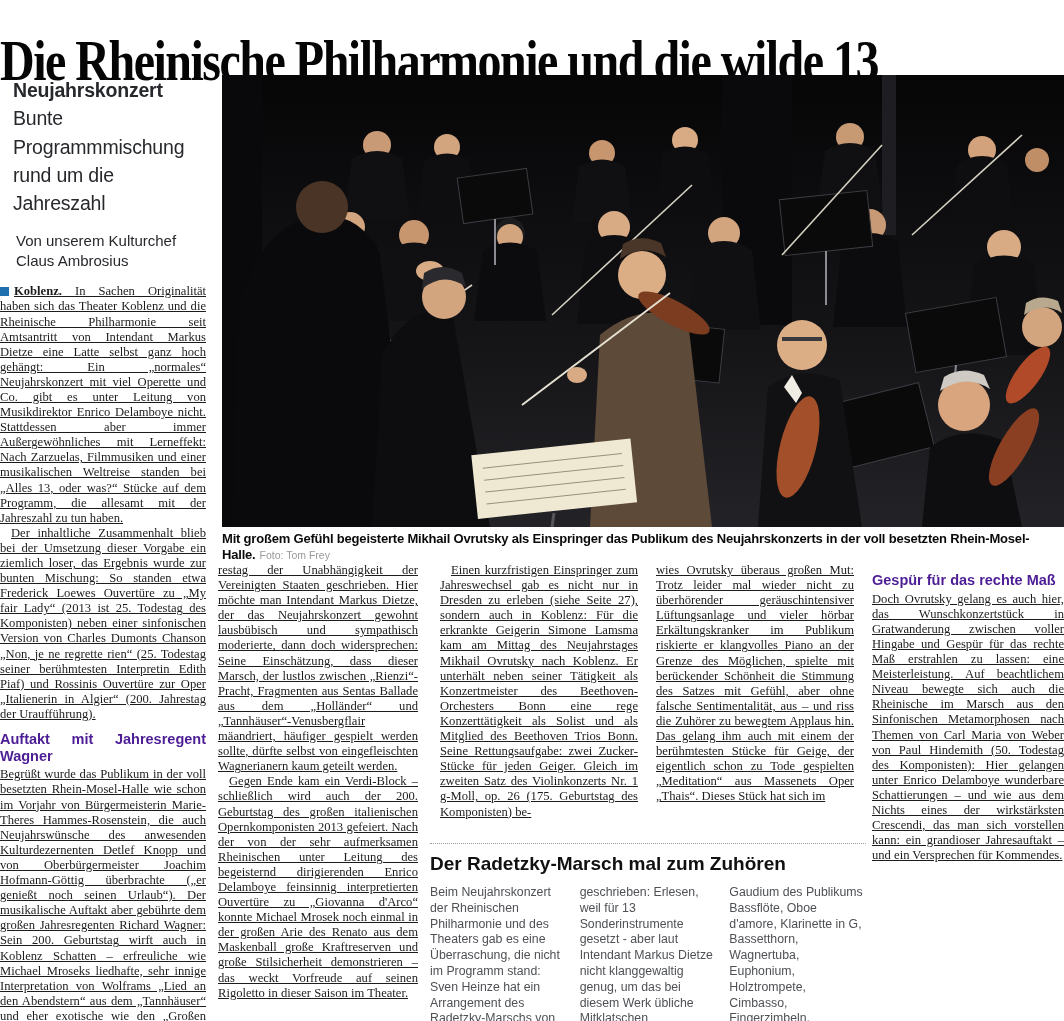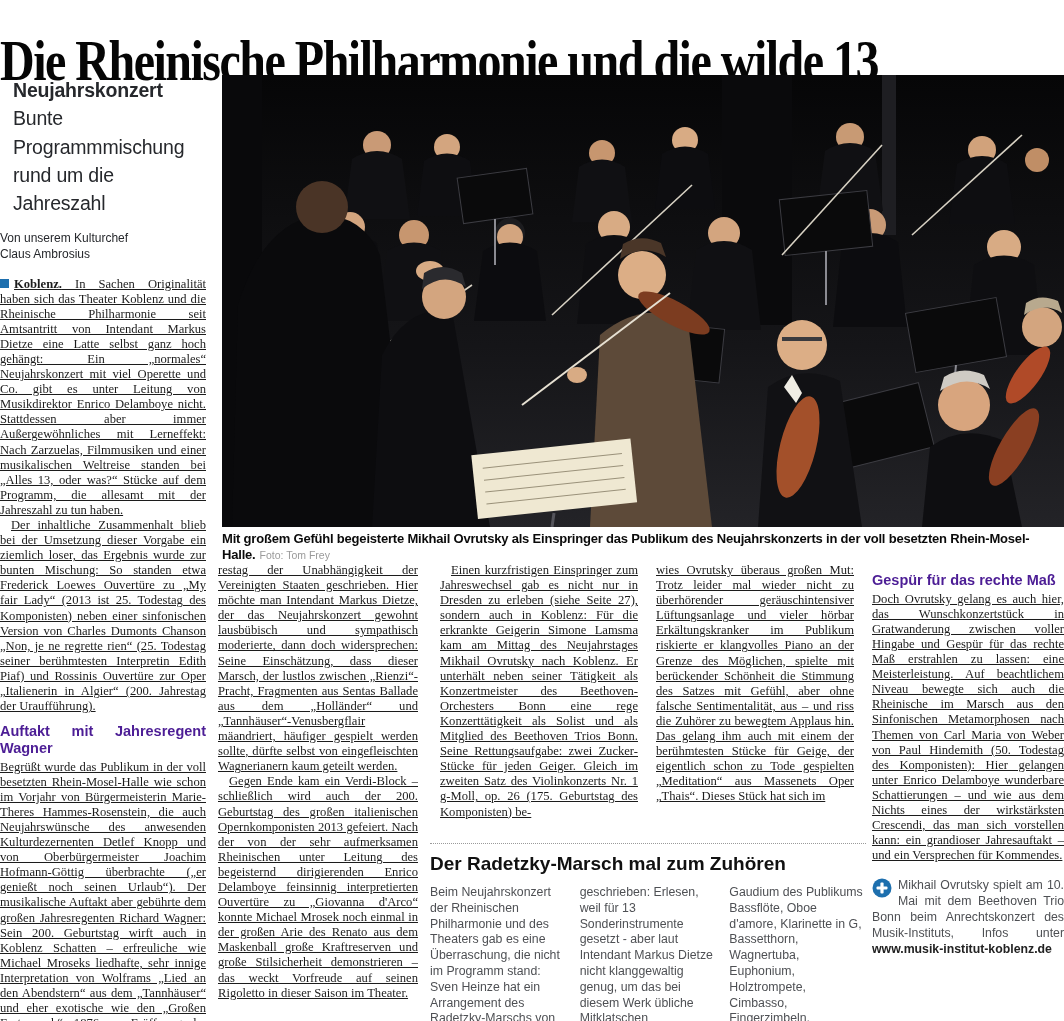--- a/index.html
+++ b/index.html
@@ -7,22 +7,22 @@
         font-family:"Liberation Serif",serif;color:#1c1c1c;}
   
   .headline{position:absolute;left:0;top:-4px;width:1064px;white-space:nowrap;
     font-family:"Liberation Serif",serif;font-weight:700;font-size:48px;letter-spacing:-1.5px;
     transform:scale(1.0,1.18);transform-origin:left top;color:#050505;}
   
   .leftcol{position:absolute;left:0;top:76px;width:206px;height:945px;overflow:hidden;}
   .kicker{font-family:"Liberation Sans",sans-serif;font-size:19.5px;line-height:1.45;
     color:#26282c;letter-spacing:-0.2px;margin-bottom:14px;padding-left:13px;}
   .kicker b{font-weight:700;}
-  .byline{font-family:"Liberation Sans",sans-serif;font-size:12px;line-height:1.3;
-    color:#26282c;margin-bottom:14px;}
+  .byline{font-family:"Liberation Sans",sans-serif;font-size:15px;line-height:1.3;
+    color:#26282c;margin-bottom:14px;padding-left:16px;}
   .body-t{font-size:12.6px;line-height:15.1px;text-align:justify;hyphens:auto;-webkit-hyphens:auto;}
   .body-t p{margin:0;text-decoration:underline;}
   .body-t p.indent{text-indent:11px;}
   .bullet-sq{display:inline-block;width:9px;height:9px;background:#1d6fae;margin-right:5px;
     vertical-align:baseline;position:relative;top:0.5px;}
   .subhead{font-family:"Liberation Sans",sans-serif;font-weight:700;font-size:14.5px;
     color:#4c1d95;margin:9px 0 3px 0;line-height:1.15;}
   
   .photo{position:absolute;left:222px;top:75px;width:842px;height:452px;background:#0c0c0e;overflow:hidden;}
   
@@ -195,28 +195,20 @@
     <p class="indent">Einen kurzfristigen Einspringer zum Jahreswechsel gab es nicht nur in Dresden zu erleben (siehe Seite 27), sondern auch in Koblenz: Für die erkrankte Geigerin Simone Lamsma kam am Mittag des Neujahrstages Mikhail Ovrutsky nach Koblenz. Er unterhält neben seiner Tätigkeit als Konzertmeister des Beethoven-Orchesters Bonn eine rege Konzerttätigkeit als Solist und als Mitglied des Beethoven Trios Bonn. Seine Rettungsaufgabe: zwei Zucker-Stücke für jeden Geiger. Gleich im zweiten Satz des Violinkonzerts Nr. 1 g-Moll, op. 26 (175. Geburtstag des Komponisten) be-</p>
   </div>
 
   <div class="col col-c body-t">
     <p>wies Ovrutsky überaus großen Mut: Trotz leider mal wieder nicht zu überhörender geräuschintensiver Lüftungsanlage und vieler hörbar Erkältungskranker im Publikum riskierte er klangvolles Piano an der Grenze des Möglichen, spielte mit berückender Schönheit die Stimmung des Satzes mit Gefühl, aber ohne falsche Sentimentalität, aus – und riss die Zuhörer zu bewegtem Applaus hin. Das gelang ihm auch mit einem der berühmtesten Stücke für Geige, der eigentlich schon zu Tode gespielten „Meditation“ aus Massenets Oper „Thais“. Dieses Stück hat sich im</p>
   </div>
 
   <div class="col col-d body-t">
     <div class="subhead">Gespür für das rechte Maß</div>
     <p>Doch Ovrutsky gelang es auch hier, das Wunschkonzertstück in Gratwanderung zwischen voller Hingabe und Gespür für das rechte Maß erstrahlen zu lassen: eine Meisterleistung. Auf beachtlichem Niveau bewegte sich auch die Rheinische im Marsch aus den Sinfonischen Metamorphosen nach Themen von Carl Maria von Weber von Paul Hindemith (50. Todestag des Komponisten): Hier gelangen unter Enrico Delamboye wunderbare Schattierungen – und wie aus dem Nichts eines der wirkstärksten Crescendi, das man sich vorstellen kann: ein grandioser Jahresauftakt – und ein Versprechen für Kommendes.</p>
-    <div class="note">
-      <svg class="plus-icon" viewBox="0 0 20 20">
-        <circle cx="10" cy="10" r="9.5" fill="#1d6fae"></circle>
-        <rect x="4.5" y="8.4" width="11" height="3.2" rx="1" fill="#fff"></rect>
-        <rect x="8.4" y="4.5" width="3.2" height="11" rx="1" fill="#fff"></rect>
-      </svg>
-      <span>Mikhail Ovrutsky spielt am 10. Mai mit dem Beethoven Trio Bonn beim Anrechtskonzert des Musik-Instituts, Infos unter </span><span class="note-link">www.musik-institut-koblenz.de</span>
-    </div>
   </div>
 
   <div class="radetzky">
 
     <div class="radetzky-title">Der Radetzky-Marsch mal zum Zuhören</div>
     <div class="radetzky-cols">
       <div class="radetzky-col">Beim Neujahrskonzert der Rheinischen Philharmonie und des Theaters gab es eine Überraschung, die nicht im Programm stand: Sven Heinze hat ein Arrangement des Radetzky-Marschs von Johann Strauss (Vater)</div>
       <div class="radetzky-col">geschrieben: Erlesen, weil für 13 Sonderinstrumente gesetzt - aber laut Intendant Markus Dietze nicht klanggewaltig genug, um das bei diesem Werk übliche Mitklatschen auszuhalten. Beteiligt waren zum</div>
       <div class="radetzky-col">Gaudium des Publikums Bassflöte, Oboe d'amore, Klarinette in G, Bassetthorn, Wagnertuba, Euphonium, Holztrompete, Cimbasso, Fingerzimbeln, Cembalo, Stroh-Geige, Viola d'amore und Viola da Gamba.</div>
     </div>

